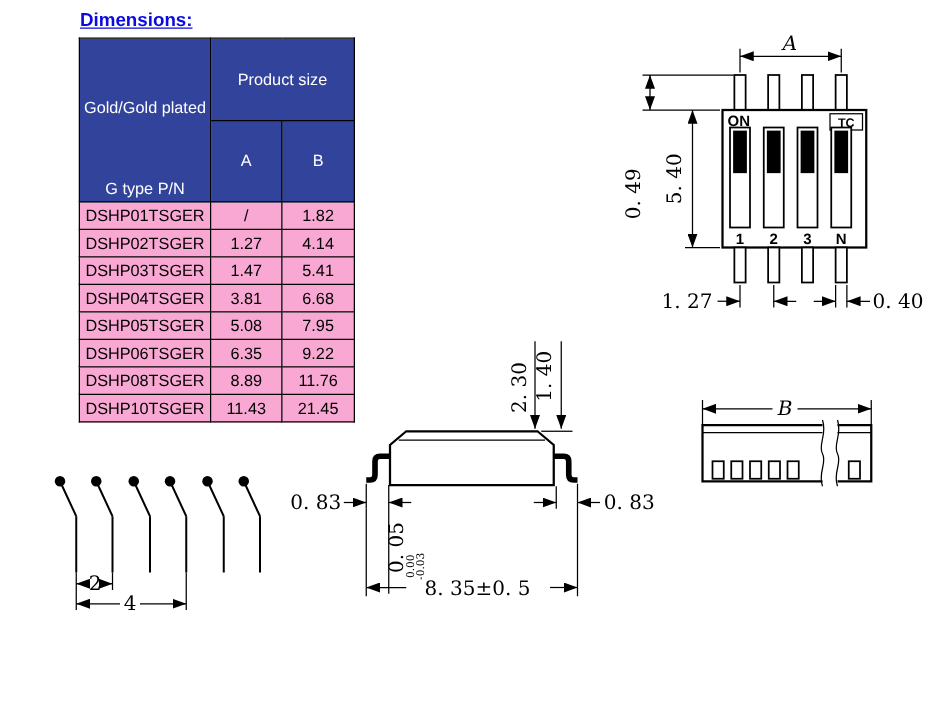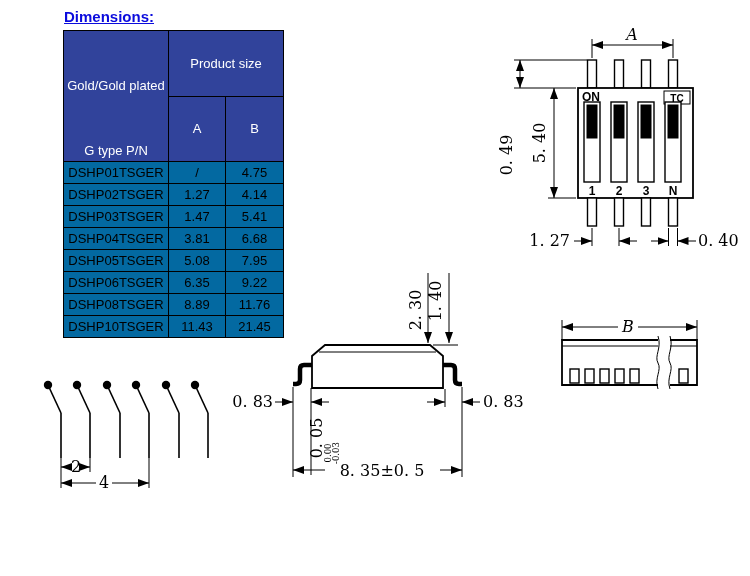--- a/index.html
+++ b/index.html
@@ -2,21 +2,21 @@
 <html><head>
 <meta charset="utf-8">
 <style>
   html,body{margin:0;padding:0;background:#fff;}
   #canvas{position:relative;width:750px;height:576px;background:#fff;overflow:hidden;
           font-family:"Liberation Sans",sans-serif;}
   .abs{position:absolute;}
   #dim-title{left:64px;top:8px;font-size:15px;font-weight:bold;text-decoration:underline;color:#0b0bdd;text-align:center;}
   #dtable{left:63px;top:30px;border-collapse:collapse;table-layout:fixed;}
   #dtable td{border:1px solid #000;text-align:center;height:21px;padding:0 2px;
-             font-size:13px;color:#000;background:#0369a1;}
+             font-size:13px;color:#000;background:#f9a8d4;}
   #dtable td.hdr{background:#31439B;color:#fff;}
   #dtable .h2{line-height:21px;margin-top:44px;}
   #sch-title{left:56px;top:290px;font-family:"DejaVu Serif",serif;font-size:28px;color:#000;}
   svg{position:absolute;overflow:visible;}
   svg text{font-family:"DejaVu Serif",serif;fill:#000;}
   .dim{font-size:16px;}
   .dims{font-size:8.5px;}
   .lbl{font-family:"Liberation Sans",sans-serif;font-weight:bold;}
   .thin{stroke:#000;stroke-width:1;fill:none;}
   .thick{stroke:#000;stroke-width:1.8;fill:#fff;}
@@ -43,21 +43,21 @@
       </td>
       <td class="hdr" colspan="2">Product size</td>
     </tr>
     <tr>
       <td class="hdr">A</td>
       <td class="hdr">B</td>
     </tr>
     <tr>
           <td>DSHP01TSGER</td>
           <td>/</td>
-          <td>4.75</td>
+          <td>1.82</td>
         </tr>
     <tr>
           <td>DSHP02TSGER</td>
           <td>1.27</td>
           <td>4.14</td>
         </tr>
     <tr>
           <td>DSHP03TSGER</td>
           <td>1.47</td>
           <td>5.41</td>

